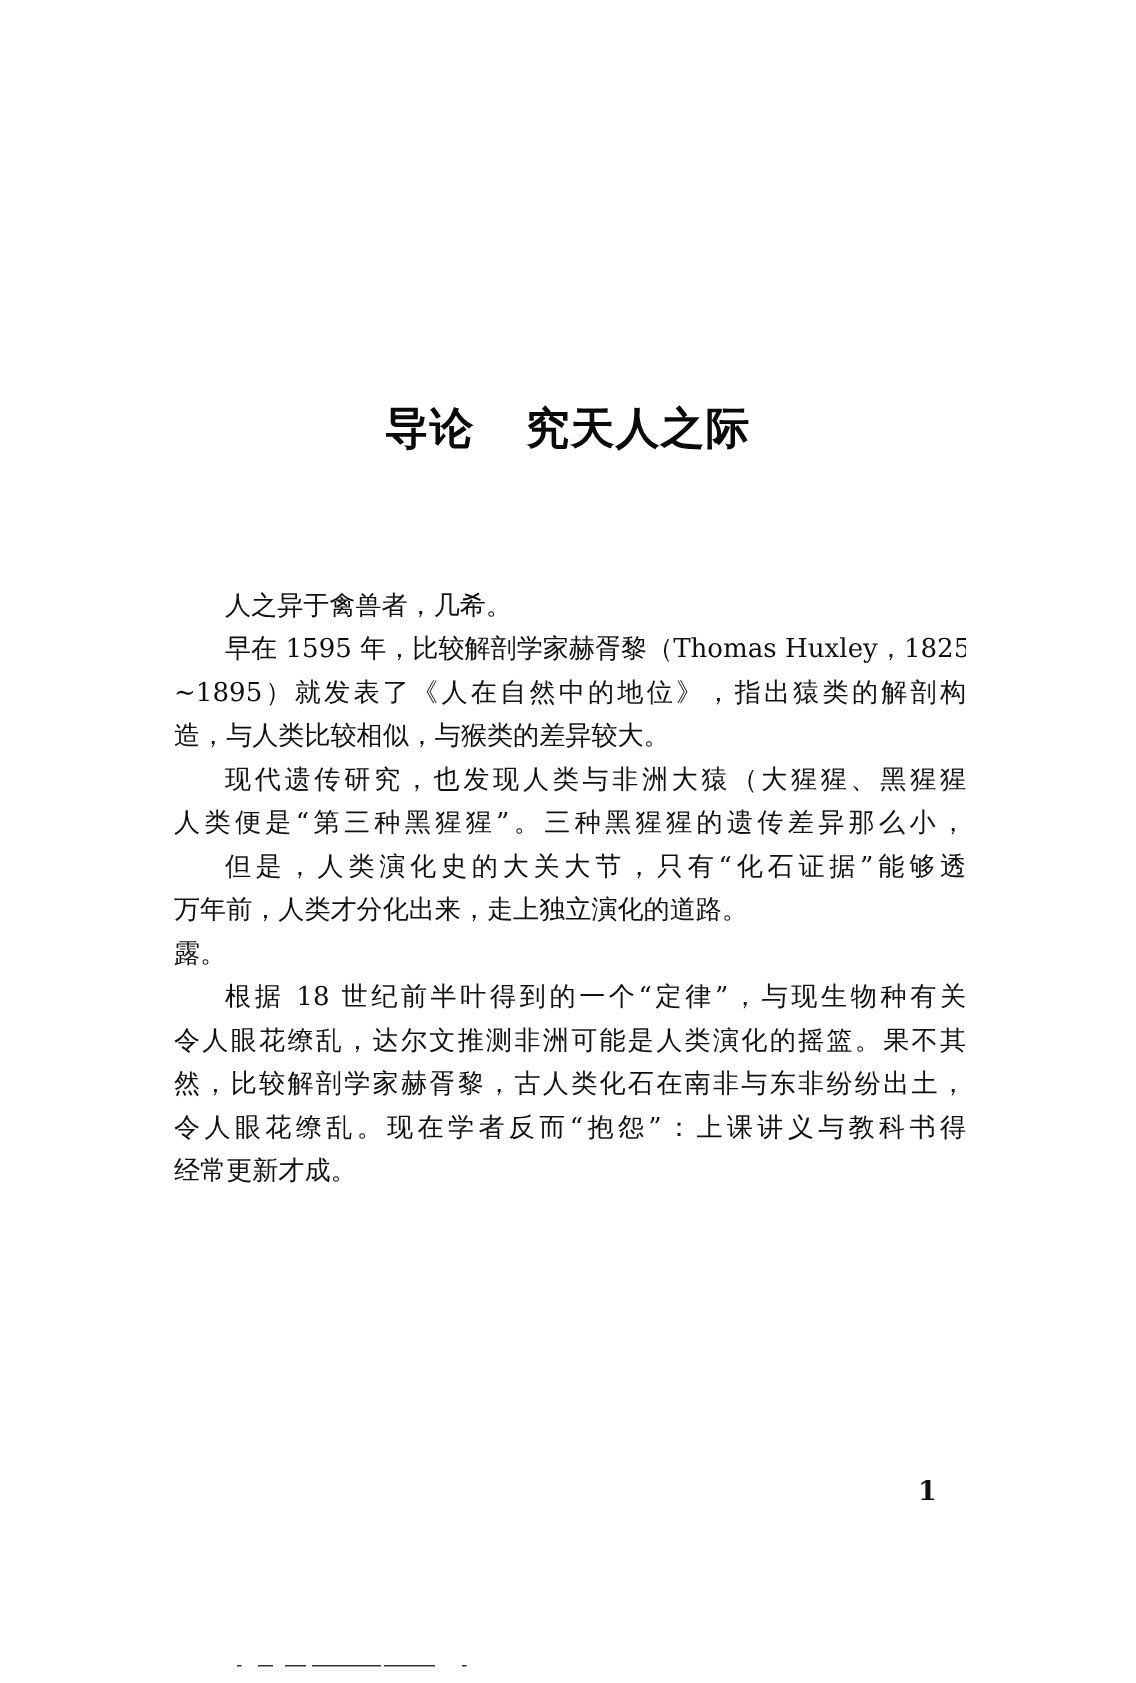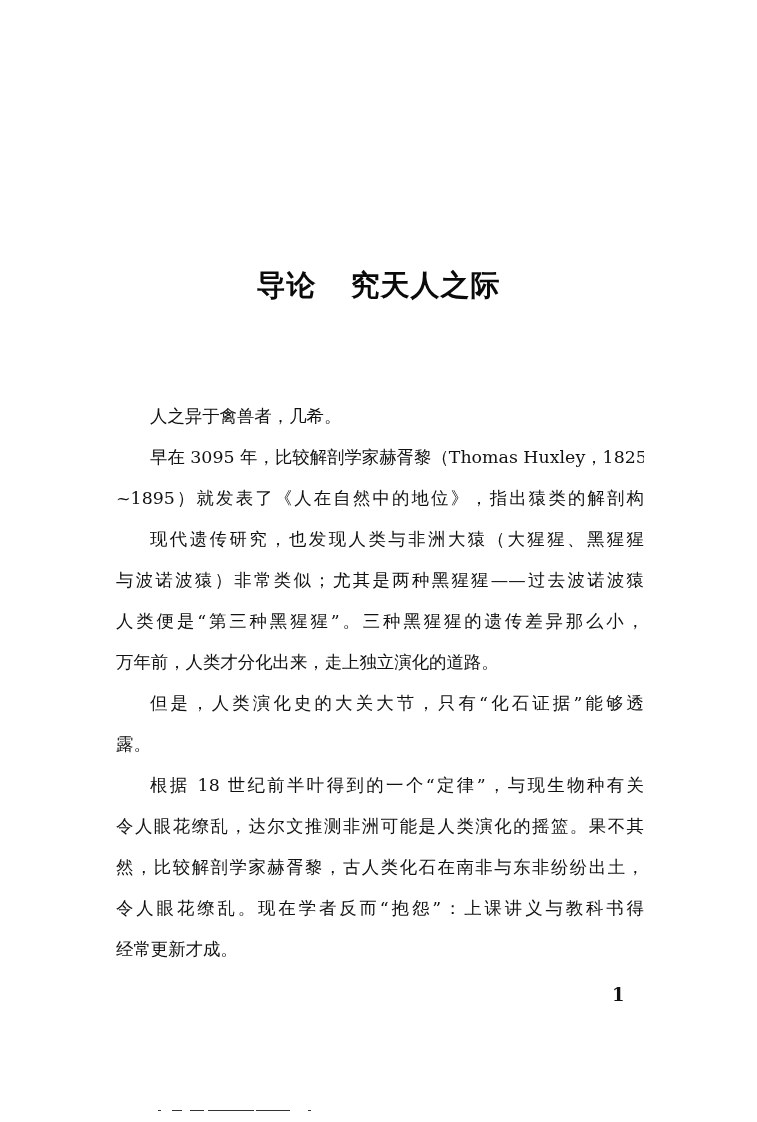--- a/index.html
+++ b/index.html
@@ -1,48 +1,48 @@
 <!DOCTYPE html>
 <html><head>
 <meta charset="utf-8">
 <style>
   html, body { margin: 0; padding: 0; background: #ffffff; }
   body { width: 757px; height: 1122px; position: relative; overflow: hidden; font-family: "DejaVu Serif", "Liberation Serif", serif; color: #111; }
   .page { position: absolute; left: 0; top: 0; width: 691px; height: 1122px; background: #fff; }
   .title { position: absolute; top: 266px; left: 0; width: 757px; text-align: center; font-family: "DejaVu Sans", "Liberation Sans", sans-serif; font-weight: bold; font-size: 29px; letter-spacing: 1px; color: #0a0a0a; }
   .title .sep { display: inline-block; width: 34px; }
   .body { position: absolute; left: 116px; top: 390px; width: 528px; font-size: 17.4px; line-height: 29px; text-align: justify; }
-  .line { display: block; white-space: nowrap; overflow: hidden; height: 29px; text-align-last: justify; text-align: justify; margin-top: 12px; }
+  .line { display: block; white-space: nowrap; overflow: hidden; height: 29px; text-align-last: justify; text-align: justify; }
   .line.last { text-align-last: left; }
   .line.indent { padding-left: 34px; }
   .pagenum { position: absolute; left: 612px; top: 984px; font-size: 18px; font-weight: bold; }
   .scan-artifact { position: absolute; left: 158px; top: 1110px; width: 160px; height: 2px; }
   .scan-artifact span { position: absolute; top: 0; height: 1px; background: #333; }
 </style>
 </head>
 <body>
 
 <div class="page">
   <div class="title">
     <span>导论</span><span class="sep"></span><span>究天人之际</span>
   </div>
 
   <div class="body">
 
     <span class="line indent last">人之异于禽兽者，几希。</span>
 
-    <span class="line indent">早在 3095 年，比较解剖学家赫胥黎（Thomas Huxley，1825</span>
+    <span class="line indent">早在 1595 年，比较解剖学家赫胥黎（Thomas Huxley，1825</span>
     <span class="line">~1895）就发表了《人在自然中的地位》，指出猿类的解剖构</span>
+    <span class="line last">造，与人类比较相似，与猴类的差异较大。</span>
 
     <span class="line indent">现代遗传研究，也发现人类与非洲大猿（大猩猩、黑猩猩</span>
-    <span class="line">与波诺波猿）非常类似；尤其是两种黑猩猩——过去波诺波猿</span>
     <span class="line">人类便是“第三种黑猩猩”。三种黑猩猩的遗传差异那么小，</span>
+    <span class="line indent">但是，人类演化史的大关大节，只有“化石证据”能够透</span>
+
     <span class="line last">万年前，人类才分化出来，走上独立演化的道路。</span>
-
-    <span class="line indent">但是，人类演化史的大关大节，只有“化石证据”能够透</span>
     <span class="line last">露。</span>
 
     <span class="line indent">根据 18 世纪前半叶得到的一个“定律”，与现生物种有关</span>
     <span class="line">令人眼花缭乱，达尔文推测非洲可能是人类演化的摇篮。果不其</span>
     <span class="line">然，比较解剖学家赫胥黎，古人类化石在南非与东非纷纷出土，</span>
     <span class="line">令人眼花缭乱。现在学者反而“抱怨”：上课讲义与教科书得</span>
     <span class="line last">经常更新才成。</span>
   </div>
 
   <div class="pagenum">1</div>

